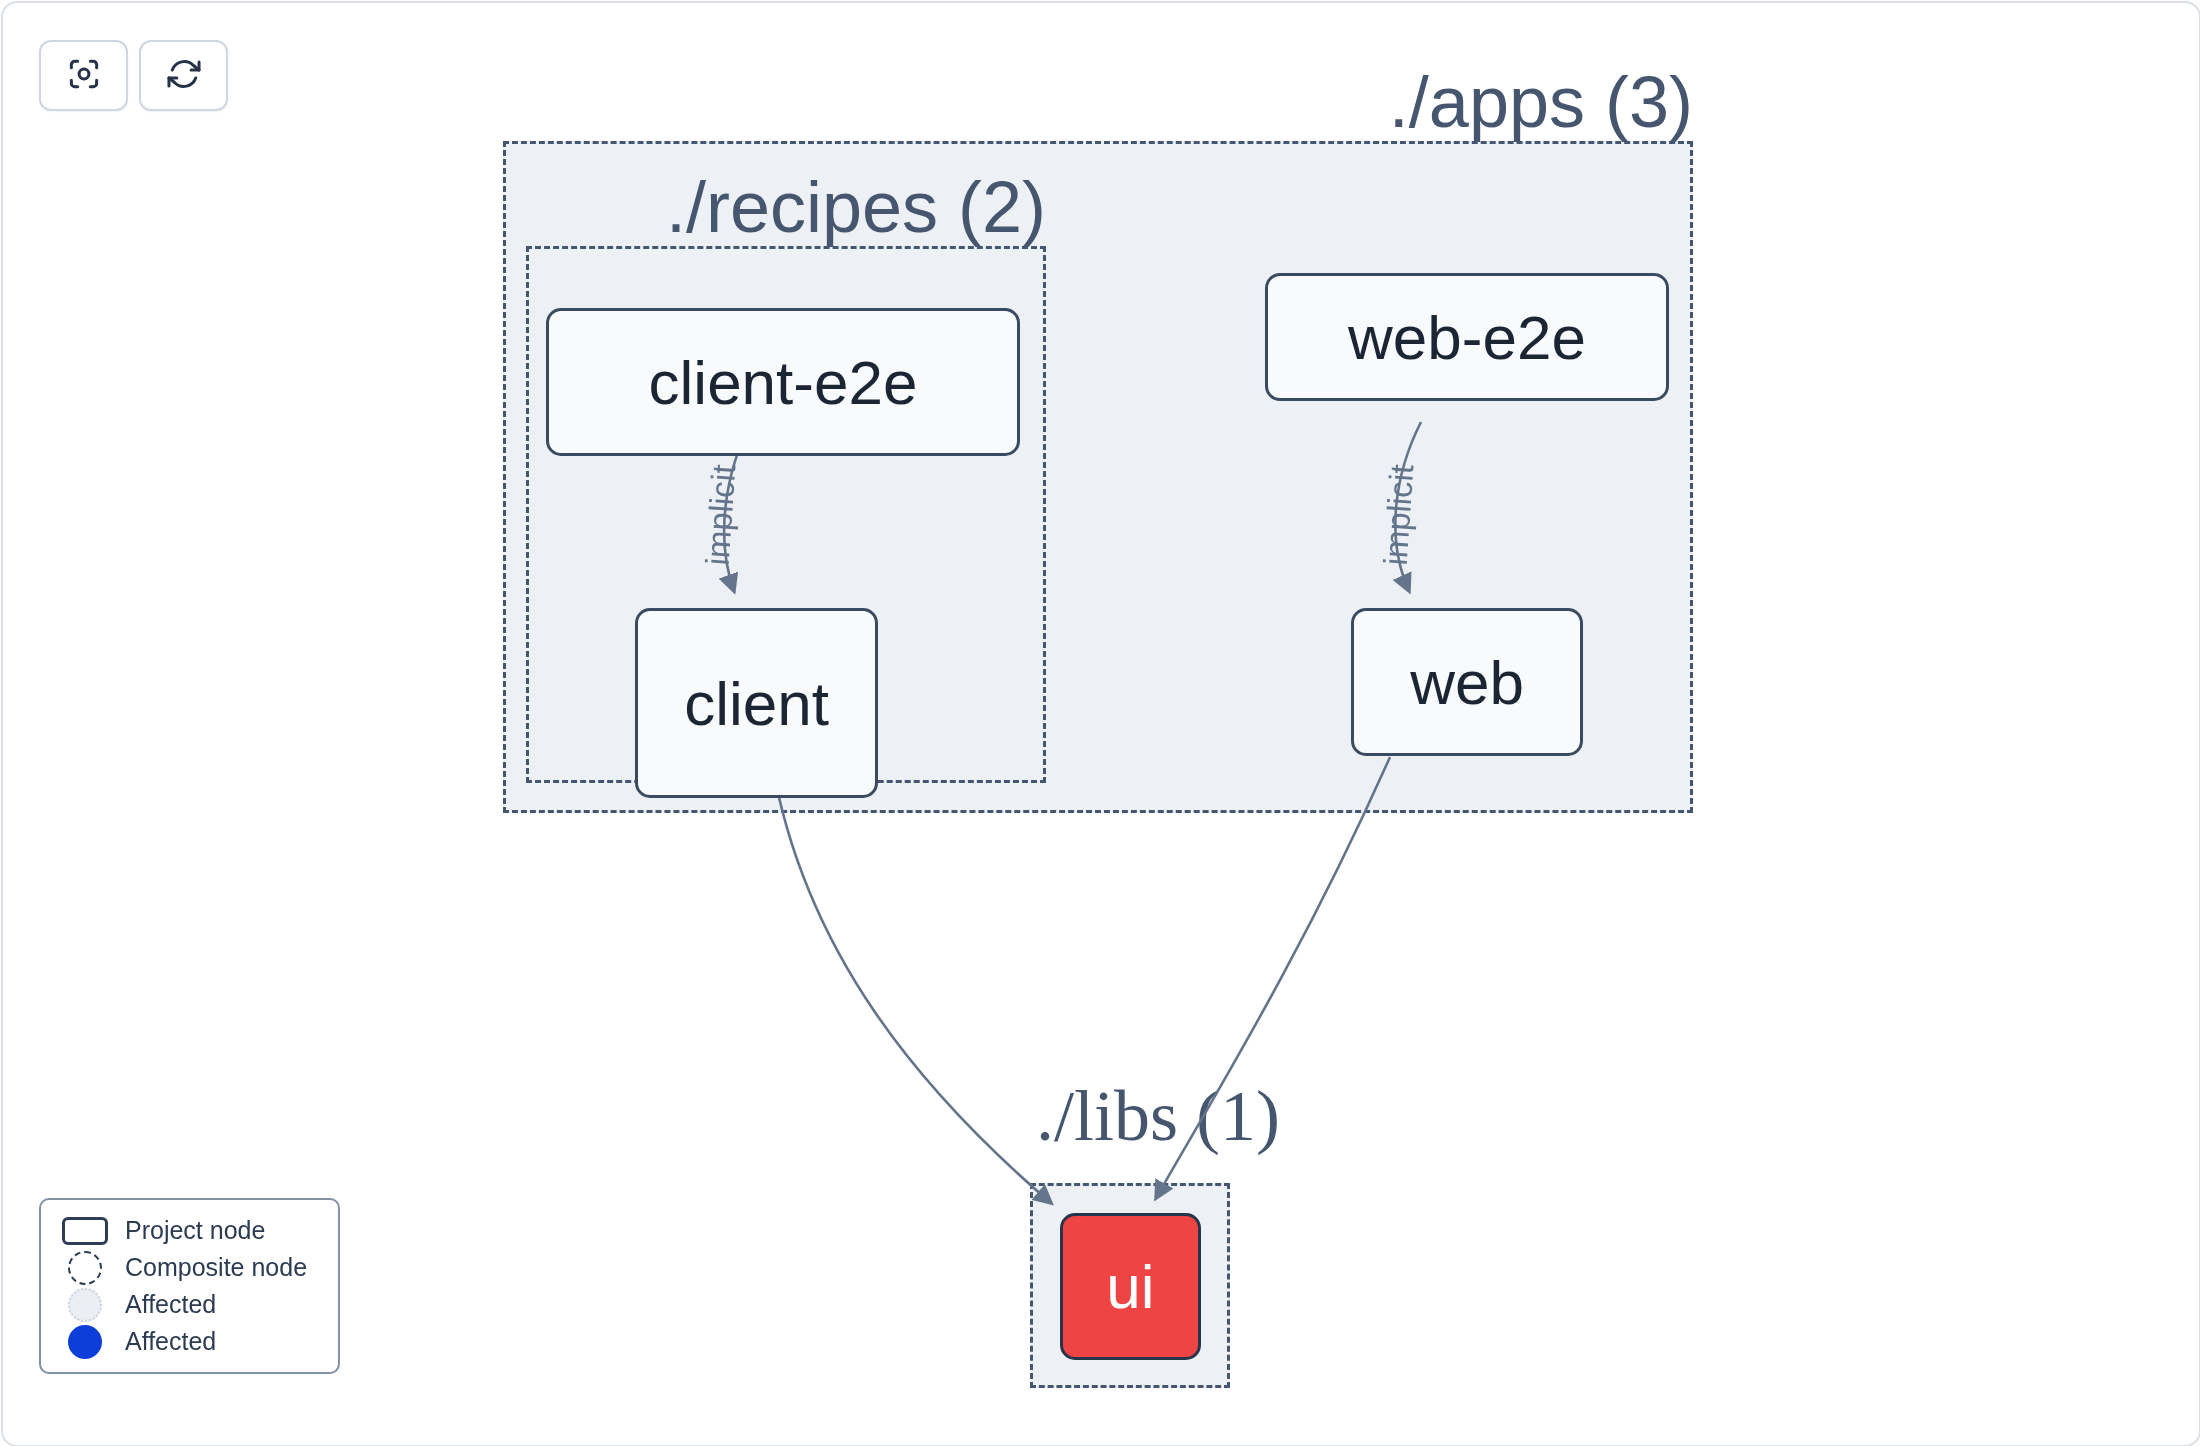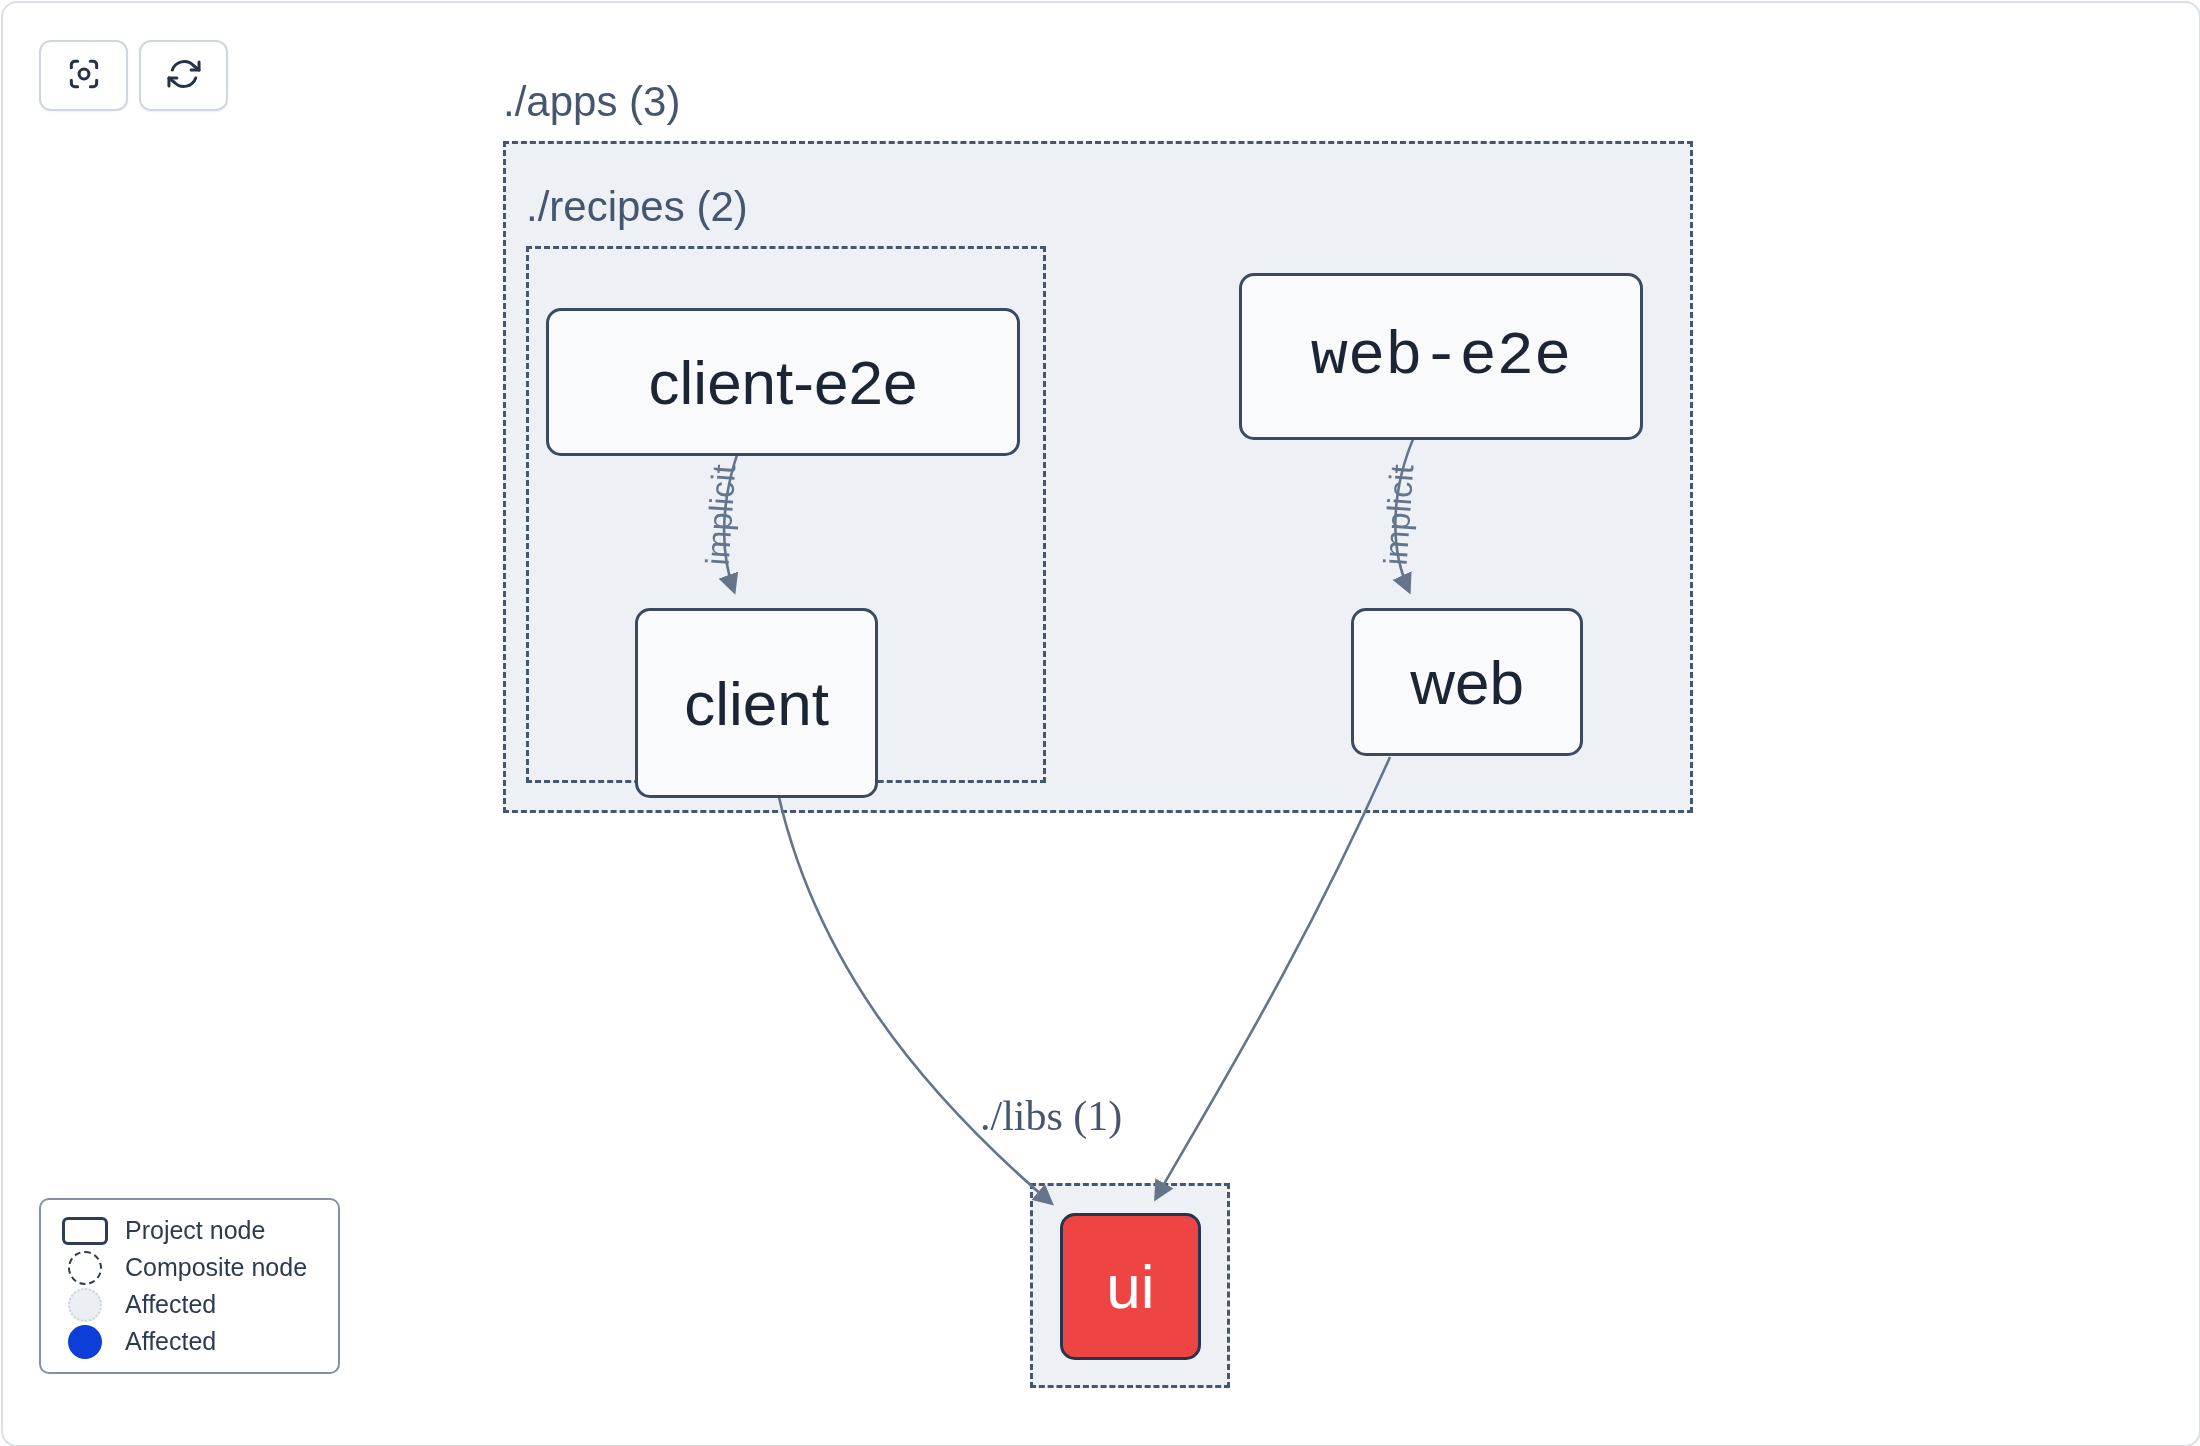--- a/index.html
+++ b/index.html
@@ -29,22 +29,22 @@
     position:absolute;
     background:#edf1f6;
     border:3px dashed #445670;
     box-sizing:border-box;
   }
   #comp-apps{left:500px;top:138px;width:1190px;height:672px;}
   #comp-recipes{left:523px;top:243px;width:520px;height:537px;}
   #comp-libs{left:1027px;top:1180px;width:200px;height:205px;}
   .composite-label{
     position:absolute;
-    font-size:42px;color:#46566e;
-    text-align:left;line-height:78px;height:78px;
+    font-size:72px;color:#46566e;
+    text-align:right;line-height:78px;height:78px;
     white-space:nowrap;
     pointer-events:none;
   }
   #label-apps{left:500px;top:60px;width:1190px;}
   #label-recipes{left:523px;top:165px;width:520px;}
   #label-libs{left:977px;top:1074px;width:300px;font-family:Liberation Serif, serif;}
   
   #edges{position:absolute;left:0;top:0;width:2200px;height:1446px;pointer-events:none;}
   #edges path.edge{stroke:#64748b;stroke-width:2.6;fill:none;pointer-events:stroke;}
   .edge-label{
@@ -60,21 +60,21 @@
     position:absolute;
     background:#f8fafc;
     border:3px solid #3a4a61;
     border-radius:15px;
     box-sizing:border-box;
     display:flex;align-items:center;justify-content:center;
     font-size:62px;color:#1c2534;
     cursor:pointer;
   }
   #node-client-e2e{left:543px;top:270px;width:474px;height:148px;margin-top:35px;}
-  #node-web-e2e{left:1236px;top:270px;width:404px;height:167px;font-family:Liberation Mono, monospace;}
+  #node-web-e2e{left:1262px;top:270px;width:404px;height:128px;}
   #node-client{left:632px;top:605px;width:243px;height:190px;}
   #node-web{left:1348px;top:605px;width:232px;height:148px;}
   #node-ui{
     left:1057px;top:1210px;width:141px;height:147px;
     background:#ef4444;border-color:#26354c;color:#ffffff;
   }
   
   .legend{
     position:absolute;left:36px;top:1195px;width:301px;height:176px;
     background:#ffffff;border:2px solid #8391a5;border-radius:10px;

